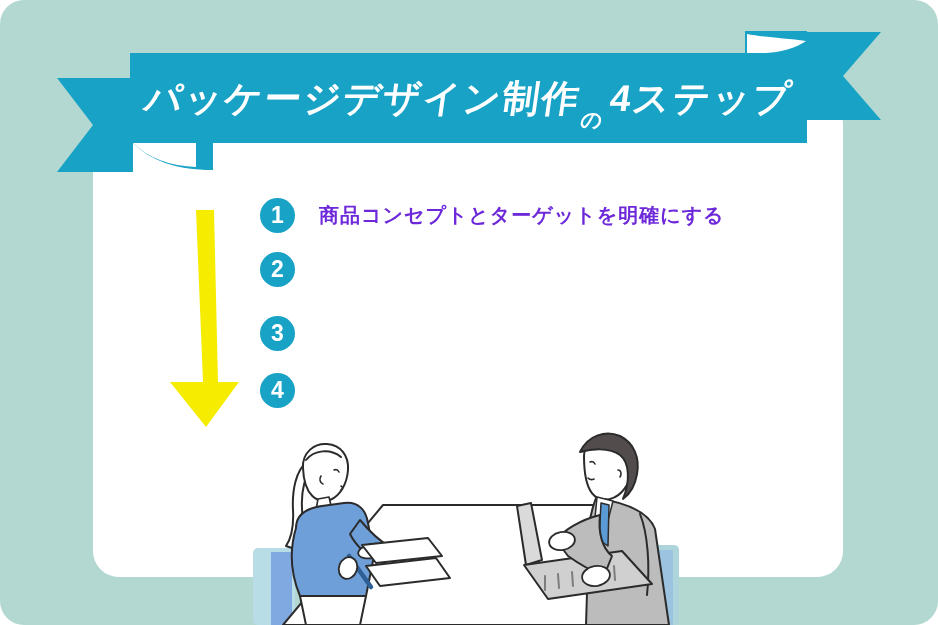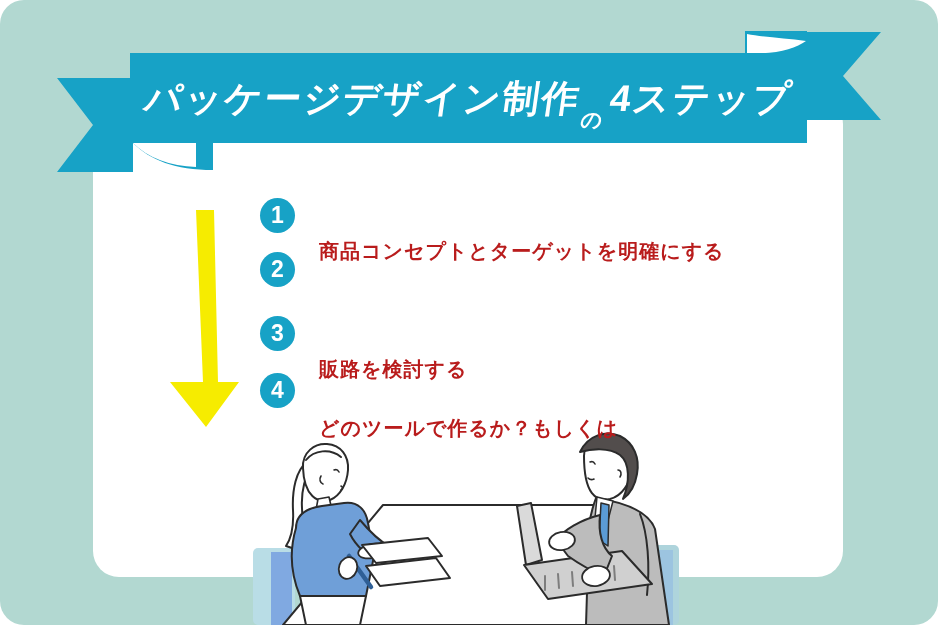--- a/index.html
+++ b/index.html
@@ -7,22 +7,22 @@
   .card{position:absolute;left:93px;top:98px;width:750px;height:479px;background:#ffffff;border-radius:26px;}
   .art{position:absolute;left:0;top:0;width:938px;height:625px;}
   .title-wrap{position:absolute;left:130px;top:56px;width:677px;height:86px;
     display:flex;align-items:center;justify-content:center;
     transform:skewX(-8deg);color:#ffffff;font-weight:bold;letter-spacing:2px;white-space:nowrap;}
   .title-main,.title-count{font-size:37px;}
   .title-particle{font-size:21px;padding:0 3px;align-self:flex-end;line-height:44px;}
   .step-circle{position:absolute;left:260px;width:35px;height:35px;border-radius:50%;
     background:#17a2c6;color:#ffffff;font-weight:bold;font-size:23px;
     display:flex;align-items:center;justify-content:center;}
-  .step-text{position:absolute;left:319px;color:#b91c1c;font-weight:bold;font-size:20px;
-    letter-spacing:1px;line-height:24px;white-space:nowrap;margin-top:36px;}
+  .step-text{position:absolute;left:319px;color:#6d28d9;font-weight:bold;font-size:20px;
+    letter-spacing:1px;line-height:24px;white-space:nowrap;}
   .step-text.multi{line-height:28px;}
   .c1{top:198px}.c2{top:252px}.c3{top:316px}.c4{top:373px}
   .t1{top:203px}.t2{top:257px}.t3{top:321px}.t4{top:378px}
 </style>
 </head>
 <body>
 
 <div class="stage">
 
   <div class="card"></div>
@@ -104,20 +104,18 @@
     <span class="title-particle">の</span>
     <span class="title-count">4ステップ</span>
   </div>
 
   <div class="step-circle c1">1</div>
   <div class="step-text t1">商品コンセプトとターゲットを明確にする</div>
 
   <div class="step-circle c2">2</div>
 
   <div class="step-circle c3">3</div>
-  <div class="step-text t3">販路を検討する</div>
 
   <div class="step-circle c4">4</div>
   <div class="step-text multi t4">
-    <div>どのツールで作るか？もしくは</div>
   </div>
 
 </div>
 
 </body></html>

